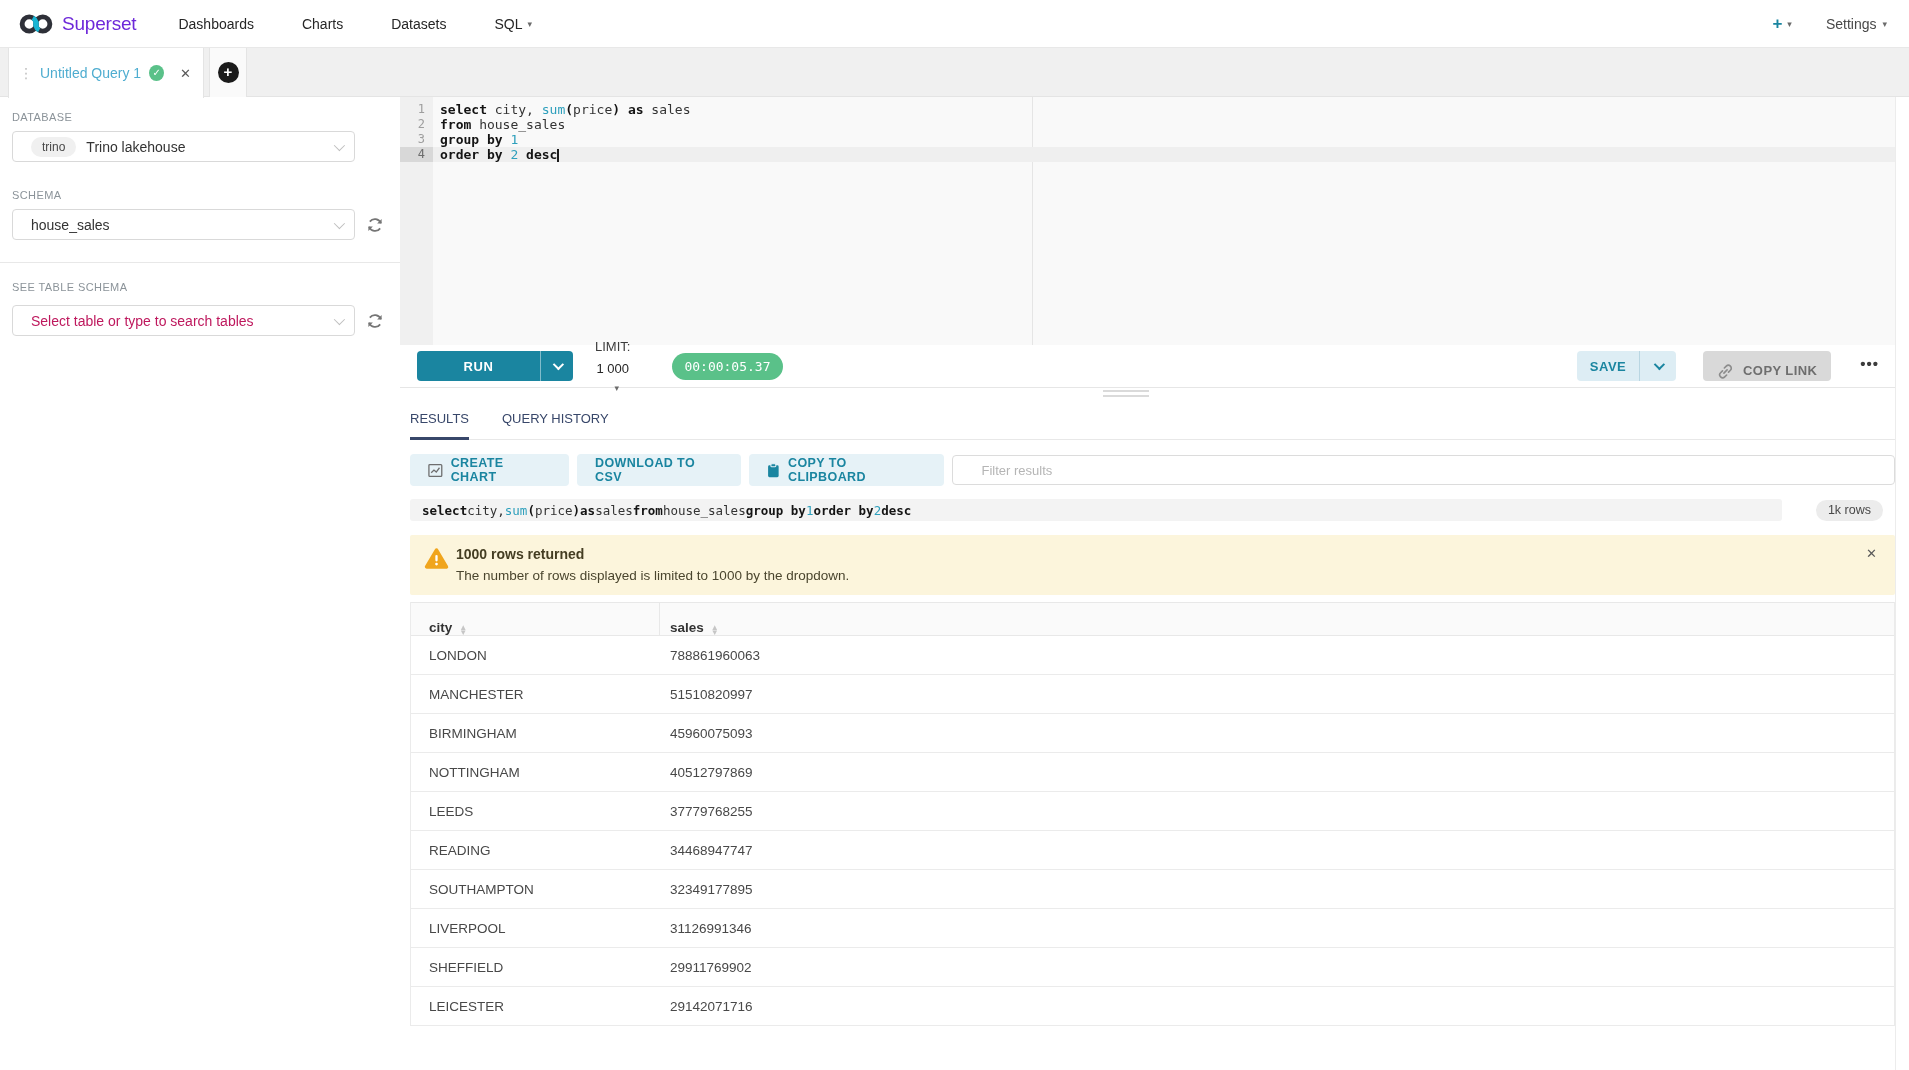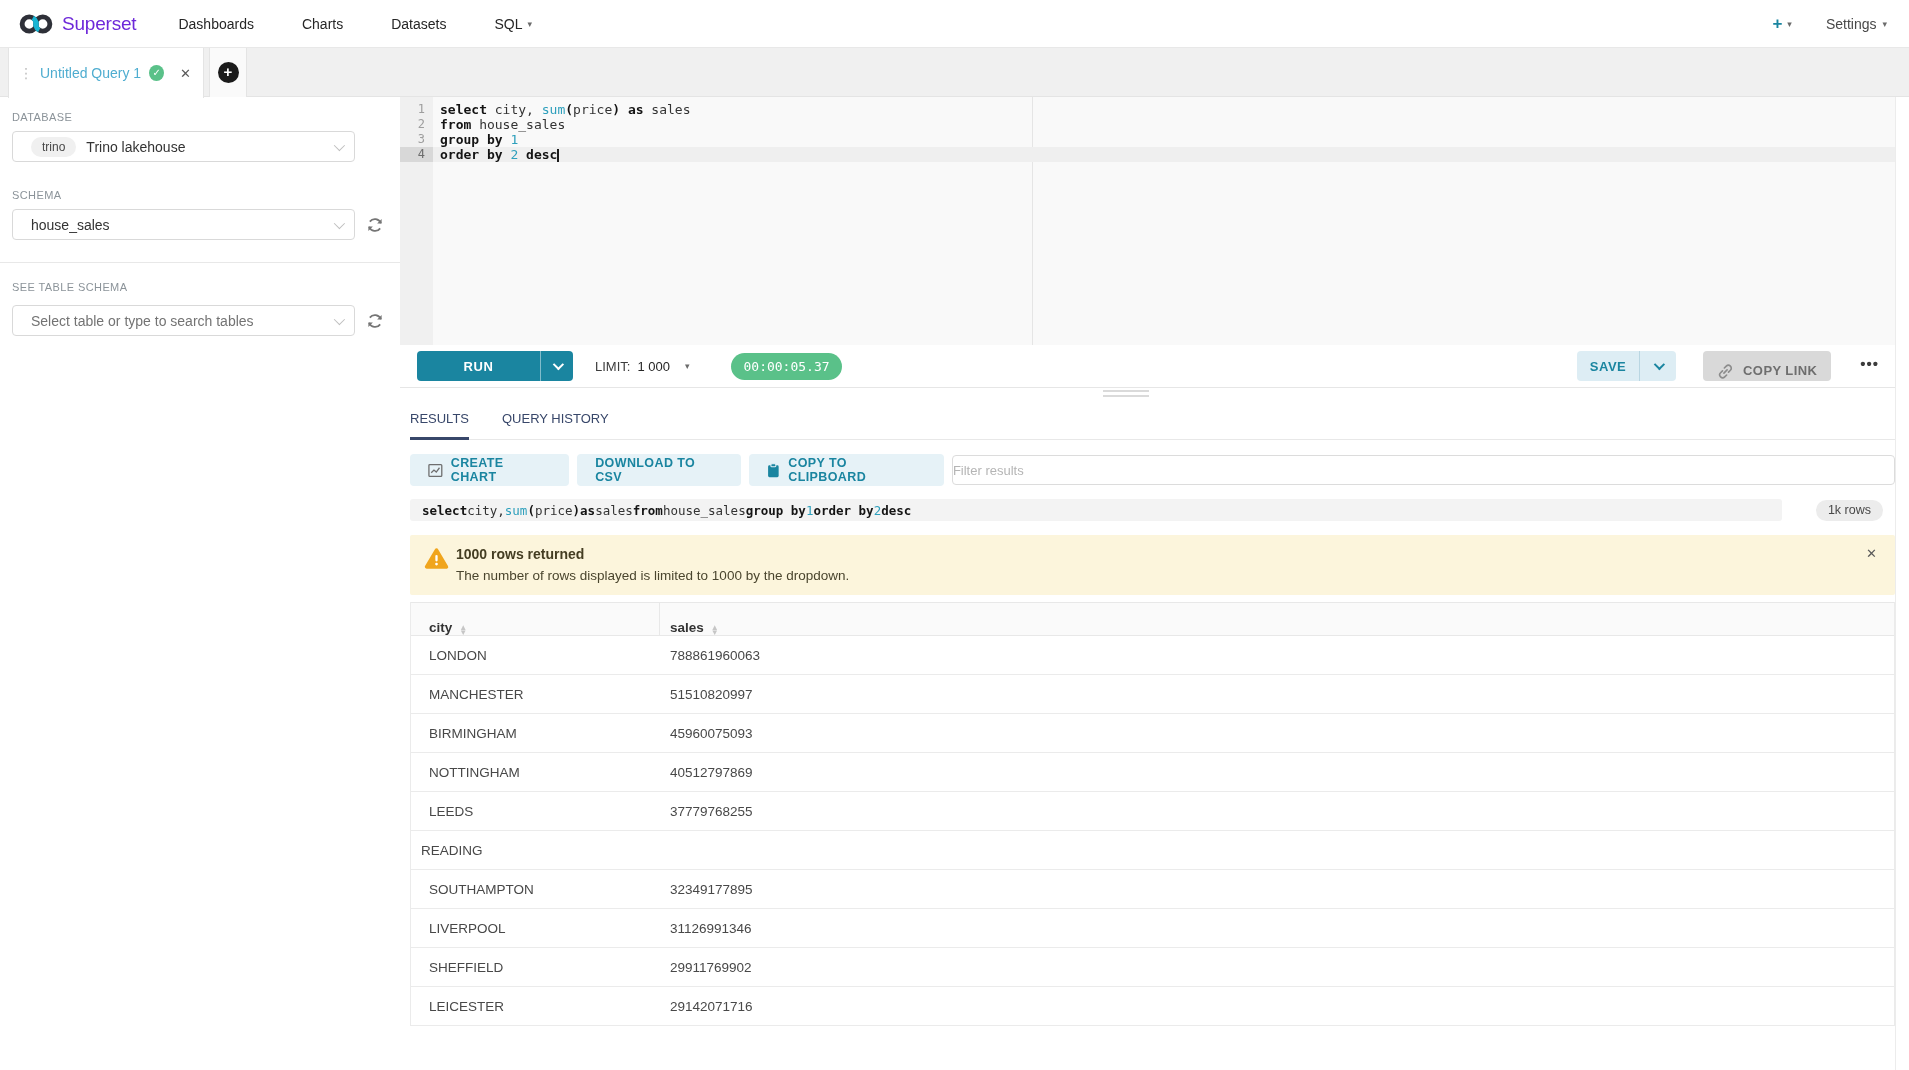--- a/index.html
+++ b/index.html
@@ -41,21 +41,21 @@
   
   .sidebar { position:absolute; left:0; top:97px; width:400px; bottom:0; background:#fff; padding:14px 0 0 12px; }
   .sb-label { font-size:11px; color:#8b9399; letter-spacing:0.4px; margin-bottom:8px; }
   .sb-row { display:flex; align-items:center; gap:11px; }
   .sb-select { width:343px; height:31px; border:1px solid #d9d9d9; border-radius:4px; background:#fff;
     display:flex; align-items:center; padding:0 18px; cursor:pointer; position:relative; }
   .sb-select .chev { position:absolute; right:12px; top:11px; width:8px; height:8px;
     border-right:1.4px solid #bfbfbf; border-bottom:1.4px solid #bfbfbf; transform:rotate(45deg) translateY(-2px); }
   .engine-pill { background:#f0f0f0; border-radius:11px; padding:3px 11px; font-size:12px; color:#484848; margin-right:10px; }
   .sb-select-value { font-size:14px; color:#333; }
-  .sb-placeholder { font-size:14px; color:#737373; }
+  .sb-placeholder { font-size:14px; color:#be185d; }
   .sb-divider { width:388px; height:1px; background:#e8e8e8; margin:22px 0 18px -12px; width:400px;}
   .icon-btn { width:18px; height:18px; cursor:pointer; }
 
   
   .main { position:absolute; left:400px; top:97px; width:1496px; bottom:0; background:#fff;
     border-right:1px solid #ececec; }
 
   
   .editor { position:absolute; left:0; top:0; width:100%; height:248px; background:#f9f9f9; overflow:hidden; cursor:text; }
   .editor .ruler { position:absolute; left:632px; top:0; bottom:0; width:1px; background:#e5e5e5; }
@@ -75,21 +75,21 @@
   
   .toolbar { position:absolute; left:0; top:248px; width:100%; height:43px; background:#fff;
     border-bottom:1px solid #e6e6e6; display:flex; align-items:center; padding:0 12px 0 17px; }
   .run-btn { display:flex; height:30px; border-radius:4px; overflow:hidden; cursor:pointer; }
   .run-main { width:123px; background:var(--accent); color:#fff; font-size:13px; font-weight:bold;
     letter-spacing:0.6px; display:flex; align-items:center; justify-content:center; }
   .run-caret { width:33px; background:var(--accent); border-left:1px solid rgba(255,255,255,0.45);
     display:flex; align-items:center; justify-content:center; }
   .chev-w { width:8px; height:8px; border-right:2px solid #fff; border-bottom:2px solid #fff;
     transform:rotate(45deg) translateY(-2px); }
-  .limit-group { display:flex; align-items:center; margin-left:22px; gap:7px; cursor:pointer; }
+  .limit-group { display:flex; align-items:center; margin-left:22px; gap:7px; cursor:pointer;flex-direction:column; }
   .limit-label { font-size:13px; color:#3c3c3c; }
   .limit-value { font-size:13px; color:#262626; }
   .limit-caret { font-size:9px; color:#6b6b6b; margin-left:8px; }
   .timer-pill { margin-left:42px; height:27px; min-width:82px; padding:0 12px; border-radius:14px;
     background:var(--success); color:#fff; font-family:"DejaVu Sans Mono", monospace; font-size:13px;
     display:flex; align-items:center; justify-content:center; }
   .toolbar-right { margin-left:auto; display:flex; align-items:center; gap:27px; }
   .save-btn { display:flex; height:30px; border-radius:4px; overflow:hidden; background:#ddedf4; cursor:pointer; }
   .save-main { width:62px; color:var(--accent); font-size:13px; font-weight:bold; letter-spacing:0.5px;
     display:flex; align-items:center; justify-content:center; }
@@ -106,21 +106,21 @@
   .south { position:absolute; left:0; top:300px; right:0; bottom:0; padding-left:10px; overflow:hidden; }
   .res-tabs { display:flex; gap:33px; height:43px; align-items:flex-end; border-bottom:1px solid #e8e8e8;
     margin-right:0; padding-bottom:0; }
   .res-tab { font-size:13px; color:var(--nav-dark); font-weight:500; padding-bottom:13px; cursor:pointer; position:relative; }
   .res-tab.active::after { content:""; position:absolute; left:0; right:0; bottom:-1px; height:3px; background:var(--nav-dark); }
   .actions-row { display:flex; align-items:center; margin-top:15px; height:30px; }
   .action-btn { height:30px; background:var(--accent-bg); border-radius:4px; color:var(--accent);
     font-size:12.5px; font-weight:bold; letter-spacing:0.4px; display:flex; align-items:center;
     justify-content:center; gap:8px; cursor:pointer; padding:16px 18px; margin-right:8px; }
   .filter-input { margin-left:auto; width:961px; height:30px; border:1px solid #dcdcdc; border-radius:4px;
-    font-size:13px; color:#484848; padding:0 0; outline:none; font-family:"Liberation Sans", sans-serif; }
+    font-size:13px; color:#484848; padding:0 29px; outline:none; font-family:"Liberation Sans", sans-serif; }
   .filter-input::placeholder { color:#b5b5b5; }
   .query-row { display:flex; align-items:center; margin-top:14px; padding-right:12px; }
   .query-bar { width:1372px; height:22px; background:#f3f3f3; border-radius:3px; display:flex; align-items:center;
     padding:0 12px; font-family:"DejaVu Sans Mono", monospace; font-size:12.5px; white-space:nowrap; overflow:hidden; }
   .rows-badge { margin-left:auto; height:21px; background:#ececec; border-radius:11px; padding:0 12px;
     font-size:12.5px; color:#484848; display:flex; align-items:center; }
   .alert { margin-top:14px; margin-right:0; background:var(--warn-bg); border-radius:2px; position:relative;
     padding:11px 40px 12px 46px; }
   .alert-icon { position:absolute; left:14px; top:12px; }
   .alert-title { font-size:14px; font-weight:bold; color:#443d22; margin-bottom:6px; }
@@ -376,20 +376,21 @@
           <div class="trow">
             <div class="tcell">NOTTINGHAM</div>
             <div class="tcell">40512797869</div>
           </div>
           <div class="trow">
             <div class="tcell">LEEDS</div>
             <div class="tcell">37779768255</div>
           </div>
           <div class="trow">
             <div class="tcell">READING</div>
+            <div class="tcell">34468947747</div>
           </div>
           <div class="trow">
             <div class="tcell">SOUTHAMPTON</div>
             <div class="tcell">32349177895</div>
           </div>
           <div class="trow">
             <div class="tcell">LIVERPOOL</div>
             <div class="tcell">31126991346</div>
           </div>
           <div class="trow">

